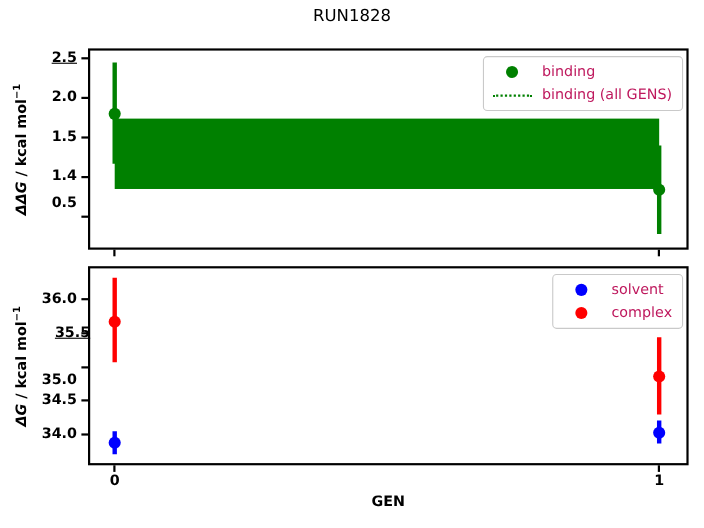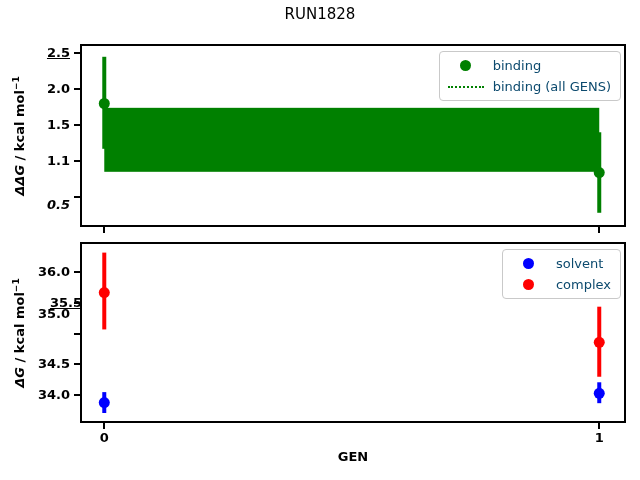--- a/index.html
+++ b/index.html
@@ -28,21 +28,21 @@
     border: 1px solid #c9c9c9;
     border-radius: 4px;
     padding: 3px 9px 3px 7px;
     display: flex; flex-direction: column; justify-content: center;
     z-index: 5;
   }
   .legend-row { display: flex; align-items: center; height: 21px; }
   .legend-handle { width: 38px; display: flex; align-items: center; justify-content: center; flex: none; }
   .legend-dot { width: 11px; height: 11px; border-radius: 50%; }
   .legend-dotline { width: 36px; height: 0; border-top: 2px dotted #008000; }
-  .legend-label { margin-left: 8px; font-size: 13px; color: #0c4a6e; white-space: nowrap; }
+  .legend-label { margin-left: 8px; font-size: 13px; color: #be185d; white-space: nowrap; }
   .tick-mark { position: absolute; background: #000; }
   .tick-label {
     position: absolute; font-size: 13px; font-weight: bold; color: #000;
     line-height: 16px;
   }
   .ytick-label { text-align: right; }
   .xtick-label { text-align: center; }
   .axis-label {
     position: absolute; font-size: 13px; font-weight: bold; color: #000;
     text-align: center; white-space: nowrap;
@@ -120,31 +120,31 @@
   <div class="axis-label" id="xlabel" style="left: 293px; top: 449px; width: 120px;">GEN</div>
 
   <div id="tick-layer">
       <div class="tick-mark" style="left: 74px; top: 52.1888px; width: 6px; height: 2px;"></div>
       <div class="tick-label ytick-label" style="left: 29px; top: 45.1888px; width: 41px; text-decoration: underline;">2.5</div>
       <div class="tick-mark" style="left: 74px; top: 88.1325px; width: 6px; height: 2px;"></div>
       <div class="tick-label ytick-label" style="left: 29px; top: 81.1325px; width: 41px;">2.0</div>
       <div class="tick-mark" style="left: 74px; top: 124.076px; width: 6px; height: 2px;"></div>
       <div class="tick-label ytick-label" style="left: 29px; top: 117.076px; width: 41px;">1.5</div>
       <div class="tick-mark" style="left: 74px; top: 160.02px; width: 6px; height: 2px;"></div>
-      <div class="tick-label ytick-label" style="left: 29px; top: 153.02px; width: 41px;">1.1</div>
+      <div class="tick-label ytick-label" style="left: 29px; top: 153.02px; width: 41px;">1.4</div>
       <div class="tick-mark" style="left: 74px; top: 195.964px; width: 6px; height: 2px;"></div>
-      <div class="tick-label ytick-label" style="left: 29px; top: 197px; width: 41px; font-style: italic;">0.5</div>
+      <div class="tick-label ytick-label" style="left: 29px; top: 177px; width: 41px;">0.5</div>
       <div class="tick-mark" style="left: 103.274px; top: 227px; width: 2px; height: 6px;"></div>
       <div class="tick-mark" style="left: 598.251px; top: 227px; width: 2px; height: 6px;"></div>
       <div class="tick-mark" style="left: 74px; top: 271.271px; width: 6px; height: 2px;"></div>
       <div class="tick-label ytick-label" style="left: 29px; top: 264.271px; width: 41px;">36.0</div>
       <div class="tick-mark" style="left: 74px; top: 302px; width: 6px; height: 2px;"></div>
       <div class="tick-label ytick-label" style="left: 41px; top: 295px; width: 41px; text-decoration: underline;">35.5</div>
       <div class="tick-mark" style="left: 74px; top: 332.729px; width: 6px; height: 2px;"></div>
-      <div class="tick-label ytick-label" style="left: 29px; top: 306px; width: 41px;">35.0</div>
+      <div class="tick-label ytick-label" style="left: 29px; top: 338px; width: 41px;">35.0</div>
       <div class="tick-mark" style="left: 74px; top: 363.458px; width: 6px; height: 2px;"></div>
       <div class="tick-label ytick-label" style="left: 29px; top: 356.458px; width: 41px; text-align: right;">34.5</div>
       <div class="tick-mark" style="left: 74px; top: 394.187px; width: 6px; height: 2px;"></div>
       <div class="tick-label ytick-label" style="left: 29px; top: 387.187px; width: 41px;">34.0</div>
       <div class="tick-mark" style="left: 103.274px; top: 423px; width: 2px; height: 6px;"></div>
       <div class="tick-label xtick-label" style="left: 92.274px; top: 430px; width: 24px;">0</div>
       <div class="tick-mark" style="left: 598.251px; top: 423px; width: 2px; height: 6px;"></div>
       <div class="tick-label xtick-label" style="left: 587.251px; top: 430px; width: 24px;">1</div>
     </div>
 </div>

